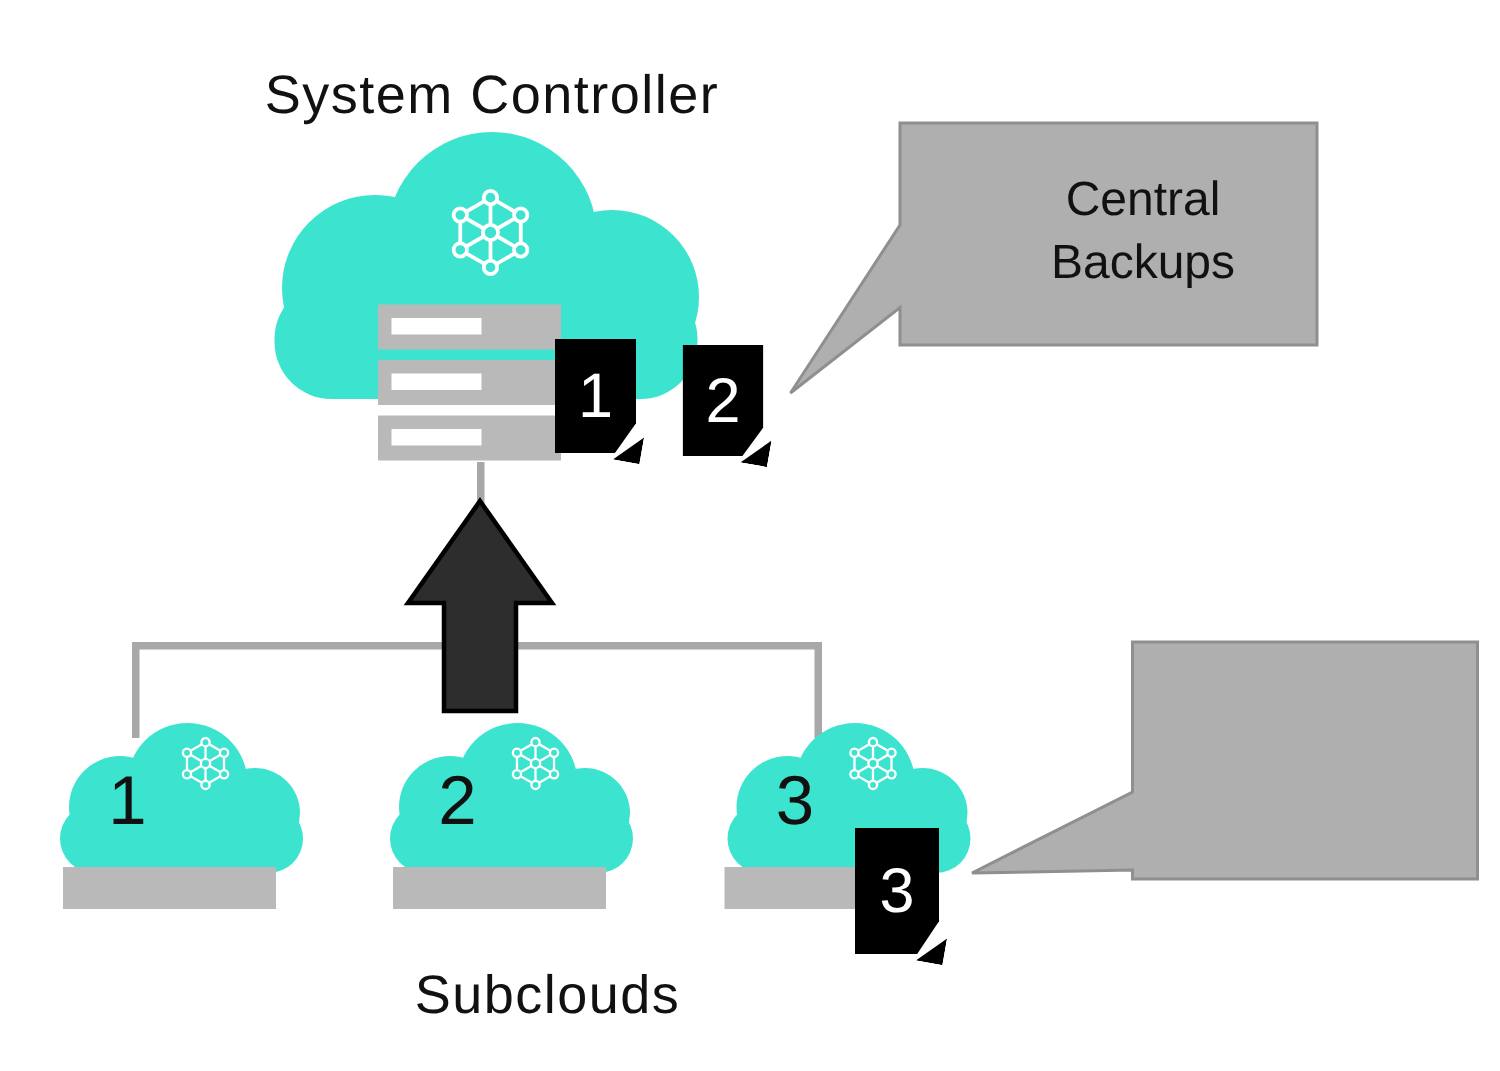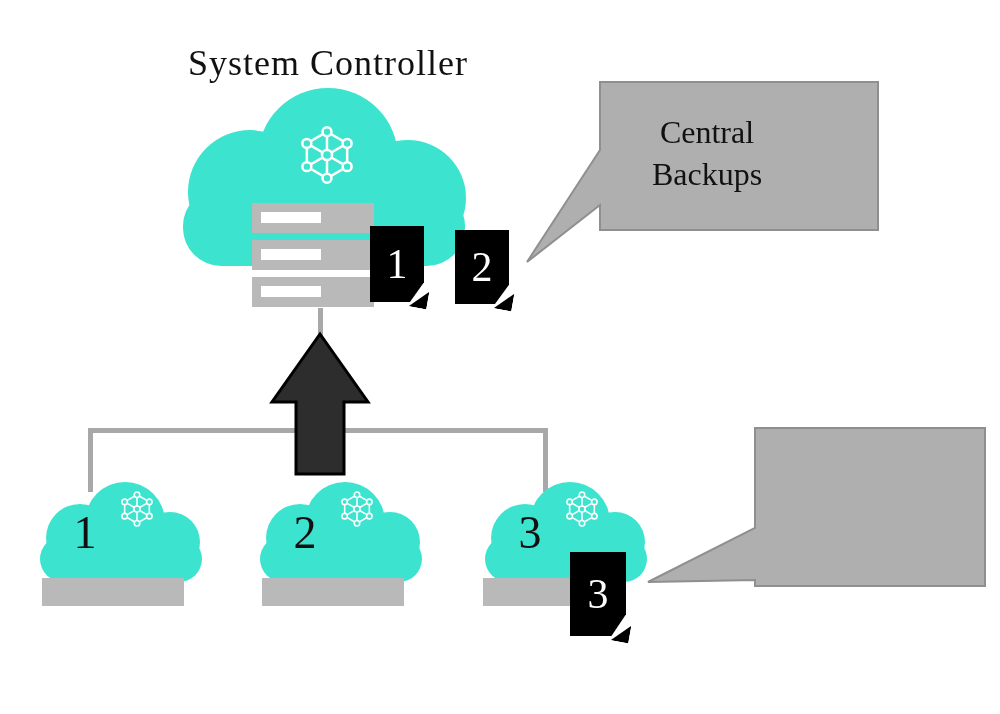--- a/index.html
+++ b/index.html
@@ -1,18 +1,18 @@
 <!DOCTYPE html>
 <html><head>
 <meta charset="utf-8">
 <style>
   html,body { margin:0; padding:0; background:#fff; }
   .canvas {
     position:relative; width:1000px; height:714px; background:#ffffff;
-    font-family:Liberation Serif, serif; color:#111; overflow:hidden;
+    font-family:Liberation Sans, sans-serif; color:#111; overflow:hidden;
   }
   .title {
     position:absolute; left:167px; top:42px; width:322px;
     font-size:36px; text-align:center; letter-spacing:1px; color:#111;
   }
   .bottom-label {
     position:absolute; left:248px; top:642px; width:234px;
     font-size:36px; text-align:center; letter-spacing:1px; color:#111;
   }
   .conn { position:absolute; background:#a8a8a8; }
@@ -105,21 +105,21 @@
       </div>
   </div>
 
   <svg class="abs" style="left:262px; top:330px;" width="116" height="148" viewBox="0 0 116 148">
     <polygon points="58,4 106,72 82,72 82,144 34,144 34,72 10,72" fill="#2d2d2d" stroke="#000" stroke-width="3"></polygon>
   </svg>
 
   <svg class="abs" style="left:520px; top:78px;" width="362" height="196" viewBox="0 0 362 196">
     <path d="M80,4 H358 V152 H80 V127 L7,184 L80,72 Z" fill="#afafaf" stroke="#8f8f8f" stroke-width="2"></path>
   </svg>
-  <div class="callout-text" style="left:632px; top:112px; width:150px;">Central Backups</div>
+  <div class="callout-text" style="left:687px; top:112px; width:150px;">Central Backups</div>
 
   <svg class="abs" style="left:640px; top:424px;" width="352" height="172" viewBox="0 0 352 172">
     <path d="M115,4 H345 V162 H115 V156 L8,158 L115,104 Z" fill="#afafaf" stroke="#8f8f8f" stroke-width="2"></path>
   </svg>
 
   <div class="subcloud" style="left:30px; top:478px;">
     <svg width="180" height="115" viewBox="0 0 180 115">
       <g fill="#3ce4cf">
         <circle cx="50" cy="60" r="34"></circle>
         <circle cx="95" cy="44" r="40"></circle>
@@ -179,14 +179,15 @@
   <div class="doc" style="left:455px; top:230px; width:54px; height:74px;">
     <div class="doc-body">2</div>
     <div class="doc-fold"></div>
   </div>
 
   <div class="doc" style="left:570px; top:552px; width:56px; height:84px;">
     <div class="doc-body">3</div>
     <div class="doc-fold"></div>
   </div>
 
+  <div class="bottom-label">Subclouds</div>
 
 </div>
 
 </body></html>

